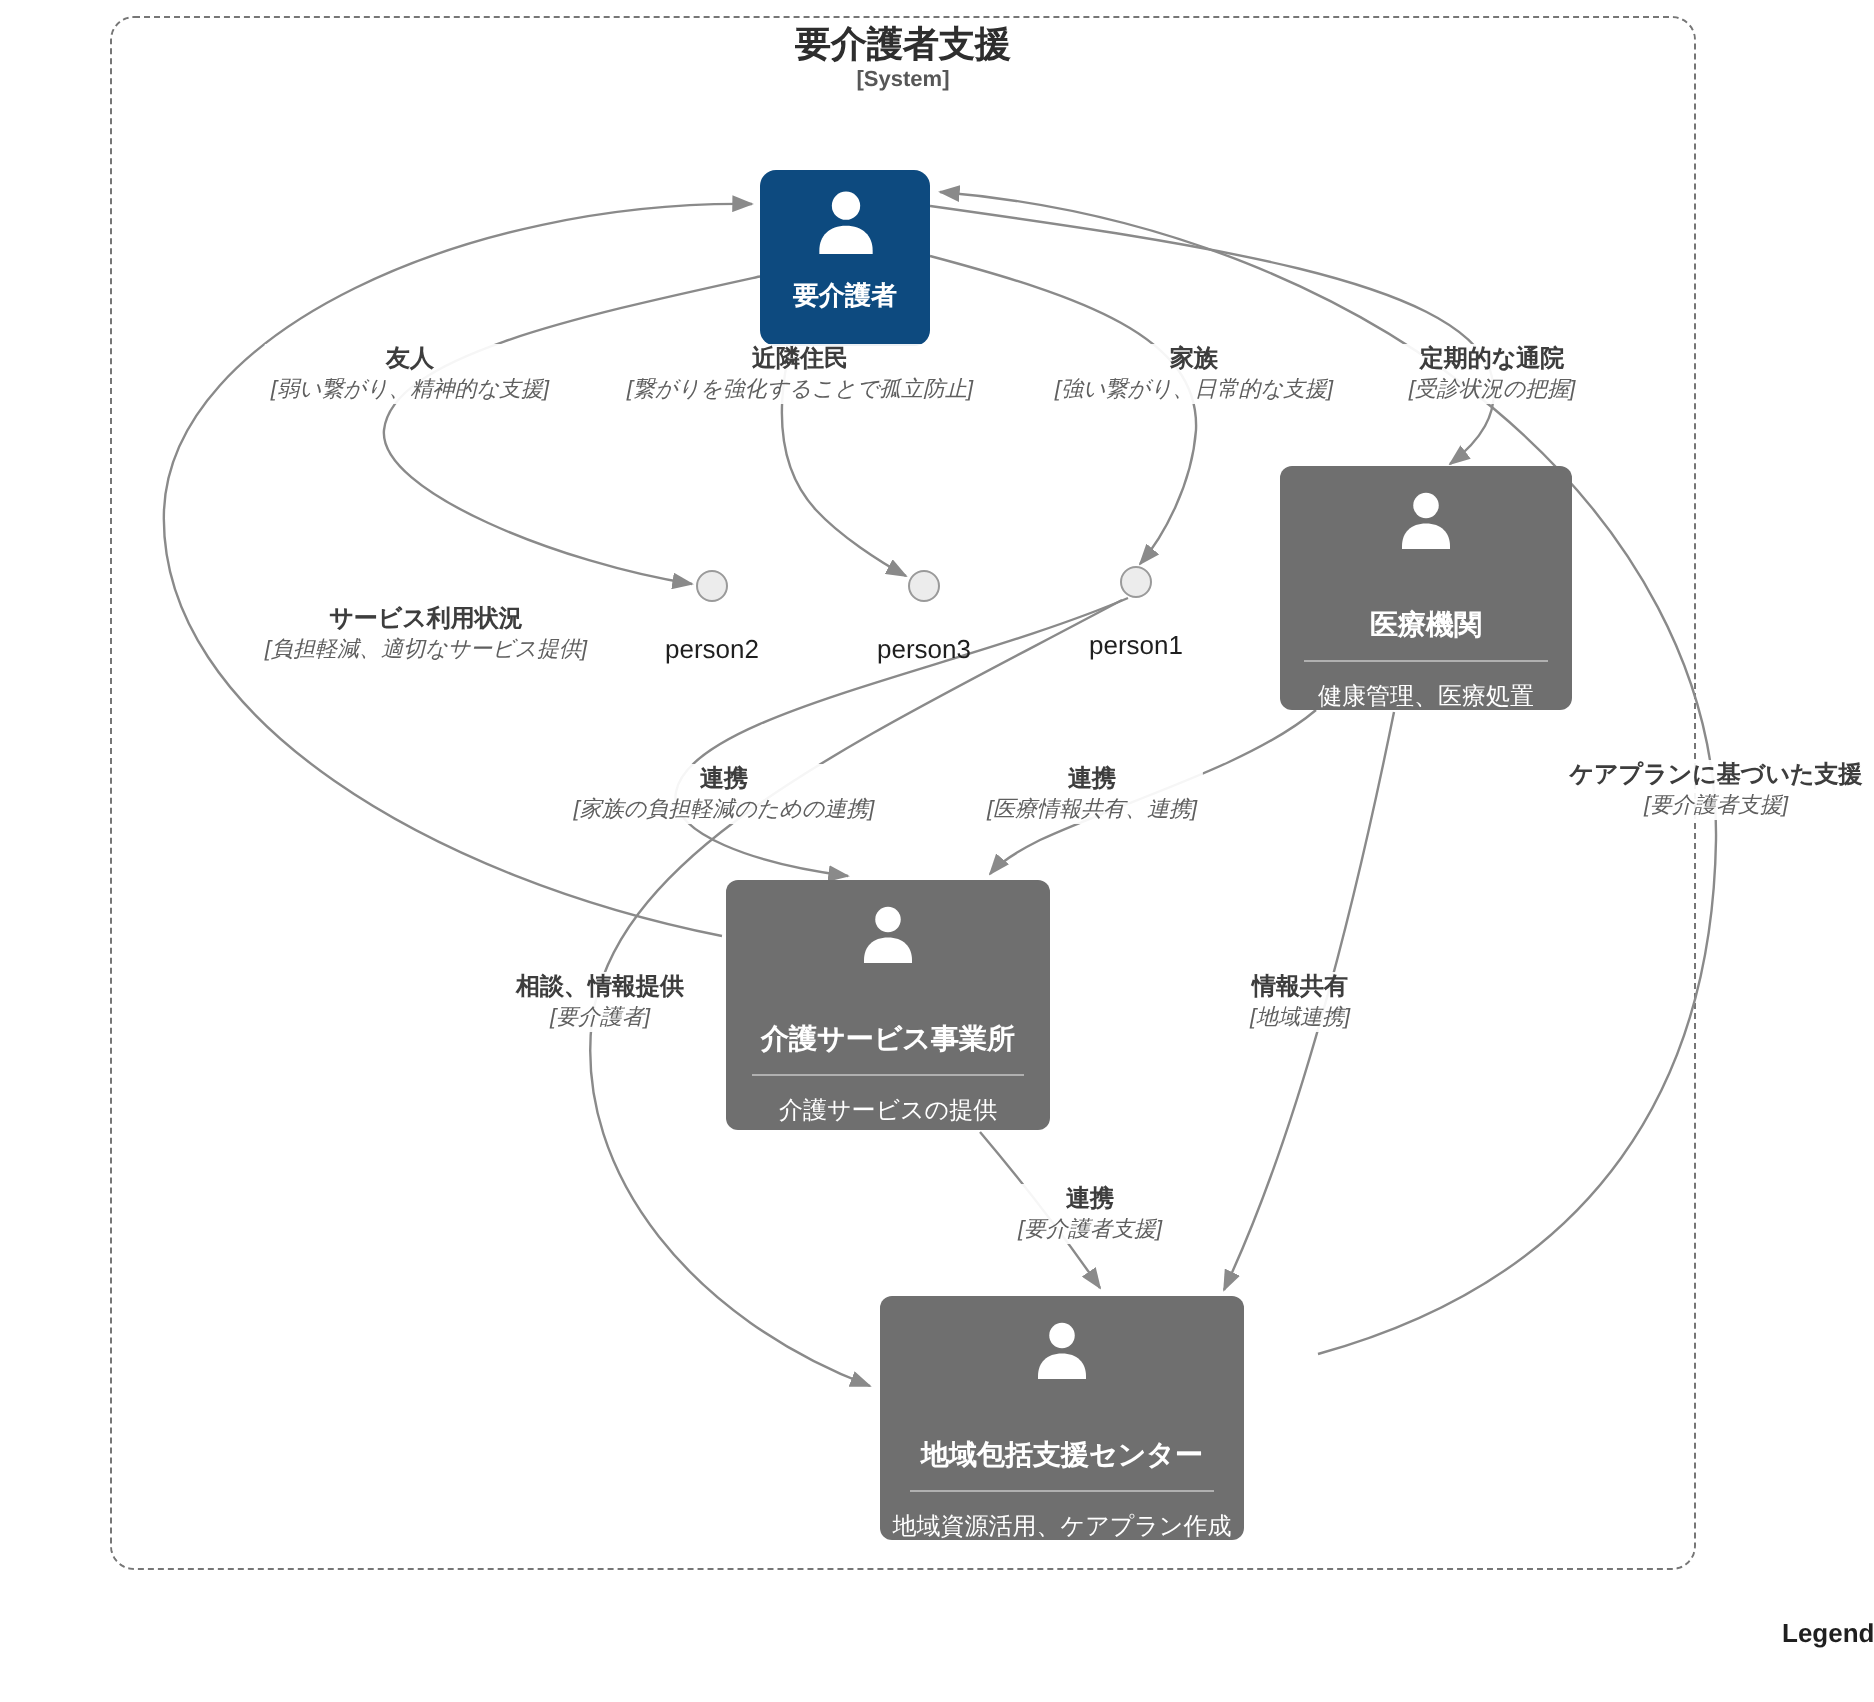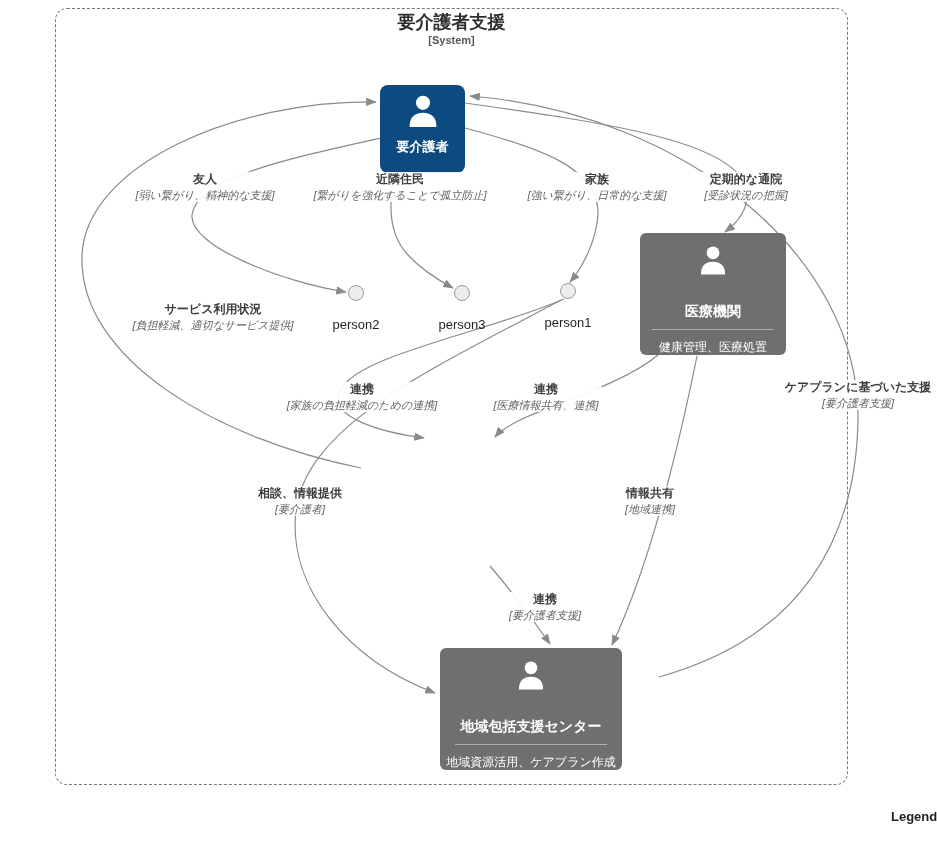--- a/index.html
+++ b/index.html
@@ -83,20 +83,31 @@
       <svg viewBox="0 0 48 48" width="36" height="36" aria-hidden="true">
         <circle cx="24" cy="13" r="8.5" fill="#ffffff"></circle>
         <path d="M24 25c-10 0-16 6-16 15v2h32v-2c0-9-6-15-16-15z" fill="#ffffff"></path>
       </svg>
     </span>
     <span class="title">医療機関</span>
     <span class="divider"></span>
     <span class="desc">健康管理、医療処置</span>
   </div>
 
+  <div class="node gray" style="left:363px; top:440px; width:162px; height:125px;">
+    <span class="icon">
+      <svg viewBox="0 0 48 48" width="36" height="36" aria-hidden="true">
+        <circle cx="24" cy="13" r="8.5" fill="#ffffff"></circle>
+        <path d="M24 25c-10 0-16 6-16 15v2h32v-2c0-9-6-15-16-15z" fill="#ffffff"></path>
+      </svg>
+    </span>
+    <span class="title">介護サービス事業所</span>
+    <span class="divider"></span>
+    <span class="desc">介護サービスの提供</span>
+  </div>
 
   <div class="node gray" style="left:440px; top:648px; width:182px; height:122px;">
     <span class="icon">
       <svg viewBox="0 0 48 48" width="36" height="36" aria-hidden="true">
         <circle cx="24" cy="13" r="8.5" fill="#ffffff"></circle>
         <path d="M24 25c-10 0-16 6-16 15v2h32v-2c0-9-6-15-16-15z" fill="#ffffff"></path>
       </svg>
     </span>
     <span class="title">地域包括支援センター</span>
     <span class="divider"></span>

